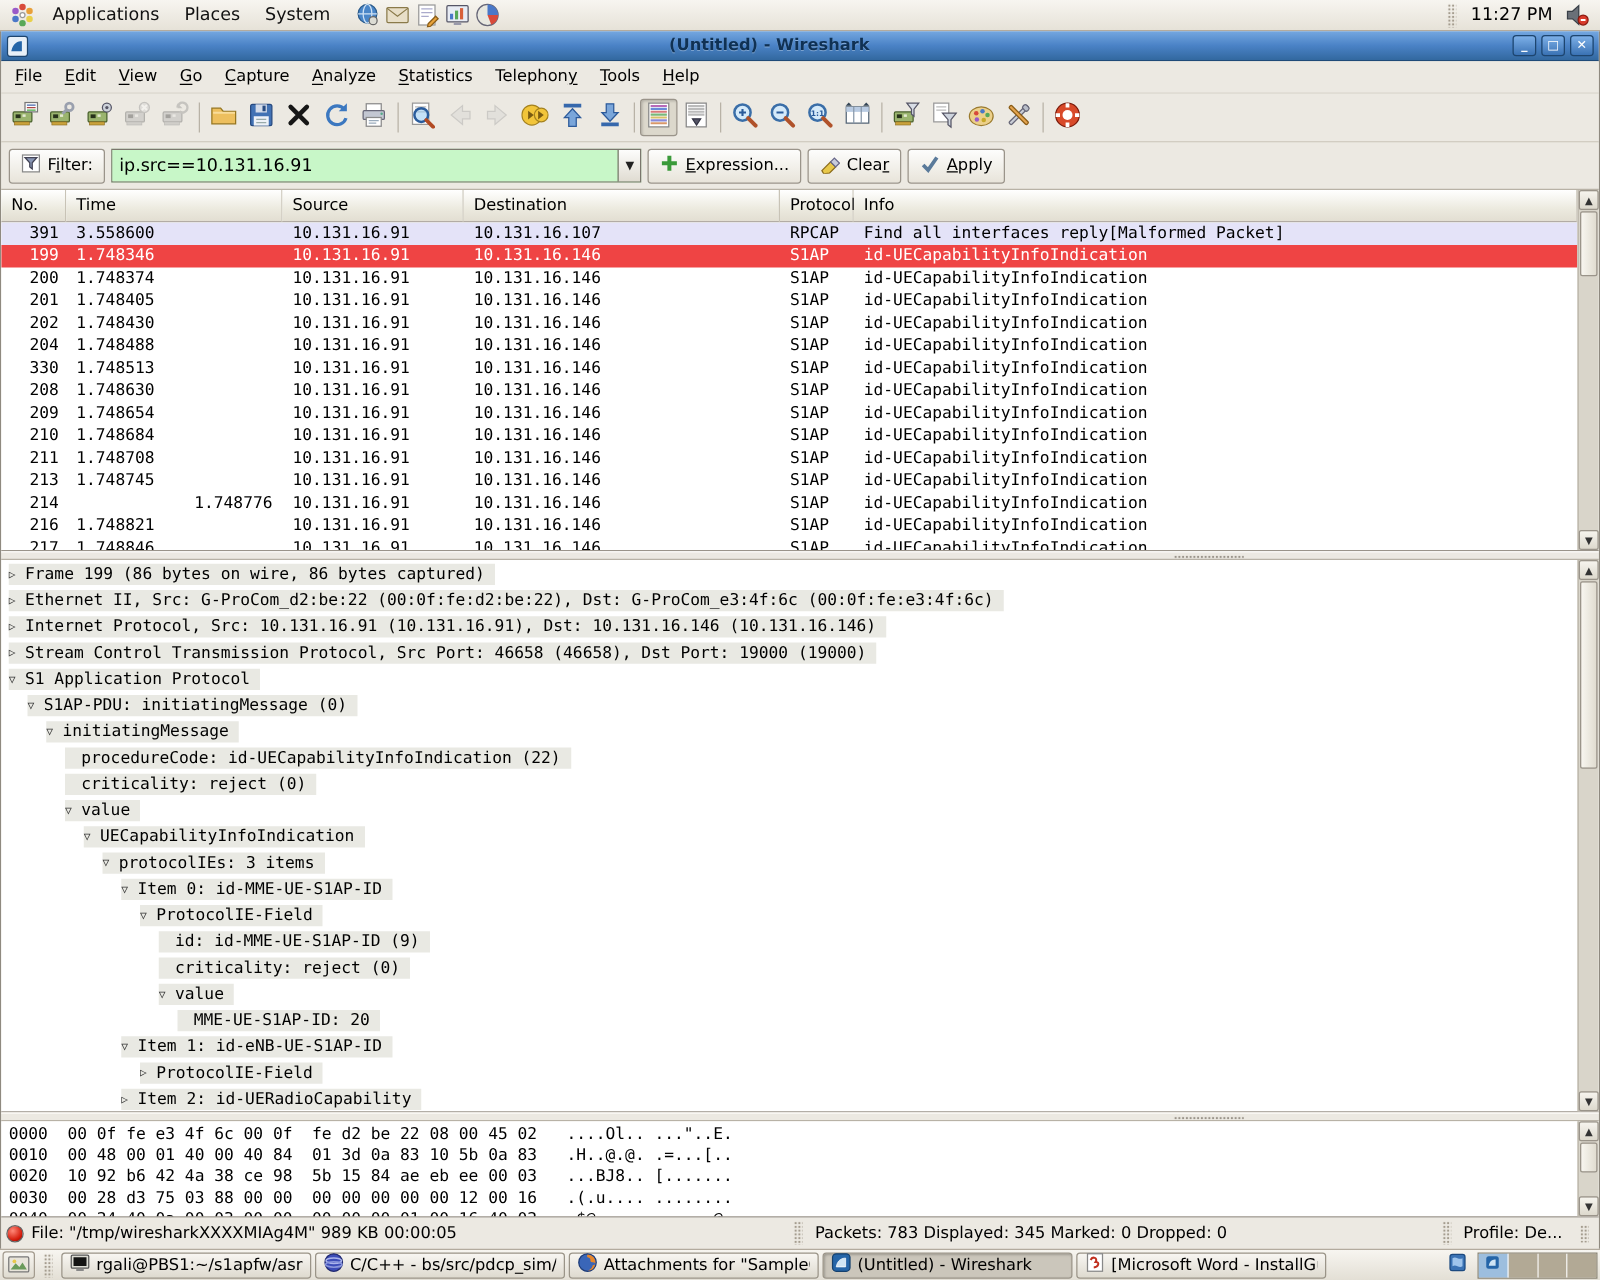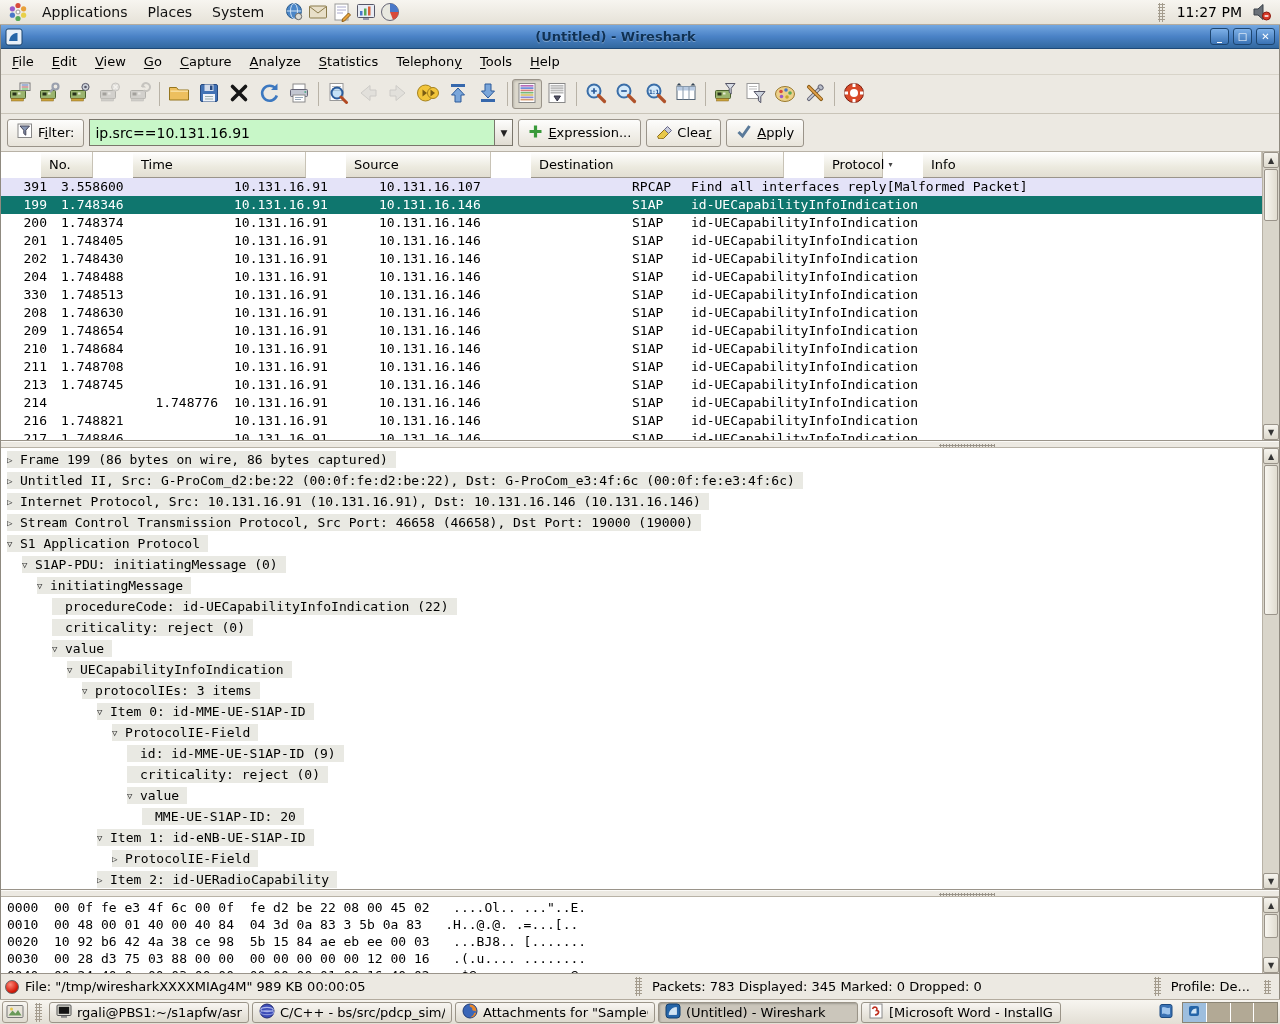--- a/index.html
+++ b/index.html
@@ -55,28 +55,28 @@
     font-family:"DejaVu Sans", sans-serif; color:#000; }
   #combo-arrow { width:18px; border-left:1px solid #7a766c; background:linear-gradient(#fdfdfc,#e0dcd2);
     display:flex; align-items:center; justify-content:center; font-size:9px; color:#222; }
 
   
   #plist-wrap { height:289px; flex:none; position:relative; background:#fff;
     border-bottom:1px solid #9a948a; }
   #plist-header { height:26px; display:flex; position:absolute; top:0; left:0; right:17px; overflow:hidden; }
   .hcell { flex:none; display:flex; align-items:center; padding:0 8px; font-size:13px;
     background:linear-gradient(#ffffff,#eceadf 60%,#e2ded2); border-right:1px solid #c8c3b6;
-    border-bottom:1px solid #9a948a; white-space:nowrap;margin-left:40px; }
+    border-bottom:1px solid #9a948a; white-space:nowrap; }
   .hcell .sort { margin-left:4px; font-size:8px; color:#444; }
   #plist-rows { position:absolute; top:26px; left:0; right:17px; bottom:0; overflow:hidden;
     font-family:"DejaVu Sans Mono", monospace; font-size:13px; }
   .prow { display:flex; height:18px; line-height:18px; white-space:nowrap; }
   .pcell { flex:none; overflow:hidden; padding:0 8px; }
   .pcell.num { text-align:right; padding-right:6px; }
-  .prow.selected { background:#0f766e; color:#fff; }
+  .prow.selected { background:#ef4444; color:#fff; }
   .prow.malformed { background:#e4e3f8; }
 
   
   .sbar { position:absolute; top:0; right:0; bottom:0; width:17px; background:#d9d5ca;
     border-left:1px solid #b8b2a6; }
   .sarrow { position:absolute; left:0; width:16px; height:16px; text-align:center; line-height:15px;
     font-size:8px; color:#333; background:linear-gradient(#f6f4ee,#ddd9cd);
     border:1px solid #9a948a; border-radius:2px; }
   .sarrow.up { top:0; } .sarrow.down { bottom:0; }
   .sthumb { position:absolute; left:1px; width:14px; border:1px solid #9a948a; border-radius:2px;
@@ -657,21 +657,21 @@
     <div class="pane-sep">
         <span class="hgrip"></span>
       </div>
 
     <div id="details-wrap">
       <div id="details">
           <div class="trow">
             <div class="tband" style="margin-left: 5px;"><span class="texp">▷</span><span>Frame 199 (86 bytes on wire, 86 bytes captured)</span></div>
           </div>
           <div class="trow">
-            <div class="tband" style="margin-left: 5px;"><span class="texp">▷</span><span>Untitled II, Src: G-ProCom_d2:be:22 (00:0f:fe:d2:be:22), Dst: G-ProCom_e3:4f:6c (00:0f:fe:e3:4f:6c)</span></div>
+            <div class="tband" style="margin-left: 5px;"><span class="texp">▷</span><span>Ethernet II, Src: G-ProCom_d2:be:22 (00:0f:fe:d2:be:22), Dst: G-ProCom_e3:4f:6c (00:0f:fe:e3:4f:6c)</span></div>
           </div>
           <div class="trow">
             <div class="tband" style="margin-left: 5px;"><span class="texp">▷</span><span>Internet Protocol, Src: 10.131.16.91 (10.131.16.91), Dst: 10.131.16.146 (10.131.16.146)</span></div>
           </div>
           <div class="trow">
             <div class="tband" style="margin-left: 5px;"><span class="texp">▷</span><span>Stream Control Transmission Protocol, Src Port: 46658 (46658), Dst Port: 19000 (19000)</span></div>
           </div>
           <div class="trow">
             <div class="tband" style="margin-left: 5px;"><span class="texp">▽</span><span>S1 Application Protocol</span></div>
           </div>
@@ -731,21 +731,21 @@
         </div>
     </div>
 
     <div class="pane-sep">
         <span class="hgrip"></span>
       </div>
 
     <div id="hex-wrap">
       <div id="hexlines">
           <div class="hexline">0000  00 0f fe e3 4f 6c 00 0f  fe d2 be 22 08 00 45 02   ....Ol.. ..."..E.</div>
-          <div class="hexline">0010  00 48 00 01 40 00 40 84  04 3d 0a 83 3 5b 0a 83   .H..@.@. .=...[..</div>
+          <div class="hexline">0010  00 48 00 01 40 00 40 84  01 3d 0a 83 10 5b 0a 83   .H..@.@. .=...[..</div>
           <div class="hexline">0020  10 92 b6 42 4a 38 ce 98  5b 15 84 ae eb ee 00 03   ...BJ8.. [.......</div>
           <div class="hexline">0030  00 28 d3 75 03 88 00 00  00 00 00 00 00 12 00 16   .(.u.... ........</div>
           <div class="hexline">0040  00 24 40 0a 00 03 00 00  00 00 00 01 00 16 40 02   .$@..... ......@.</div>
         </div>
       <div class="sbar" id="hex-sbar">
           <div class="sarrow up">▲</div>
           <div class="sthumb" style="top: 17px; height: 24px;"></div>
           <div class="sarrow down">▼</div>
         </div>
     </div>

